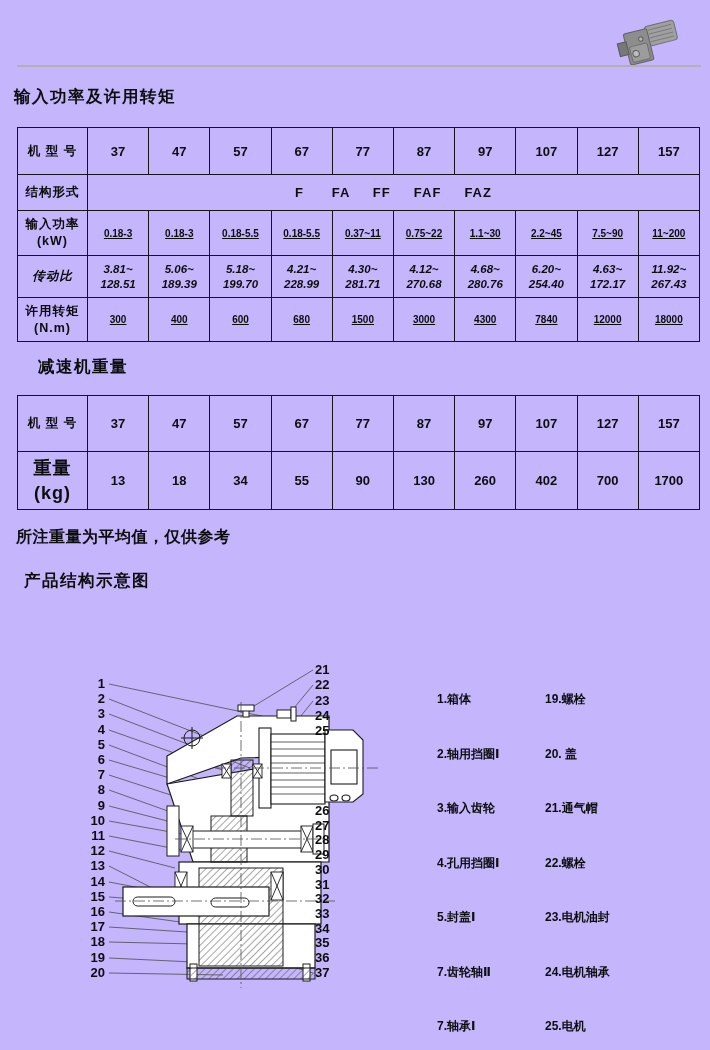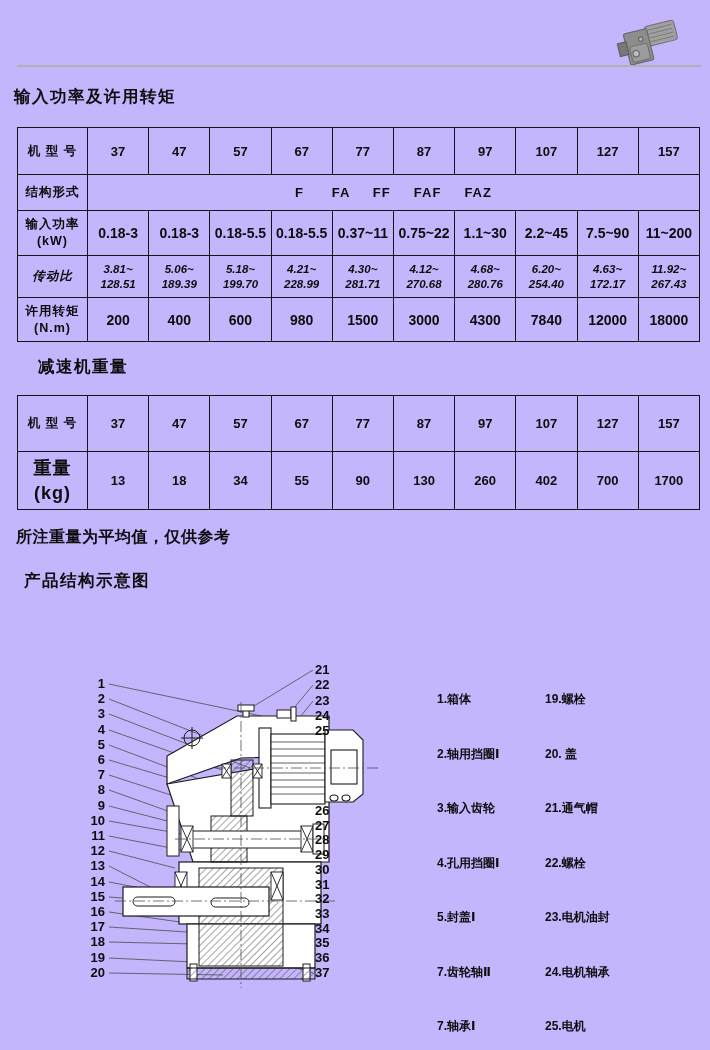--- a/index.html
+++ b/index.html
@@ -11,21 +11,21 @@
   .rule{background:#b2b0b0;height:2px;}
   h2.sec-title{
     margin:0;font-size:16.5px;font-weight:bold;letter-spacing:1.5px;color:#0d0d0d;
   }
   table.spec{border-collapse:collapse;table-layout:fixed;}
   table.spec td{
     border:1.6px solid #161616;text-align:center;vertical-align:middle;
     font-weight:bold;padding:0;color:#0d0d0d;
   }
   td.rowlab{font-size:12.5px;white-space:pre-line;line-height:1.35;letter-spacing:1px;}
-  td.val{font-size:14px;}
+  td.val{font-size:10px;text-decoration:underline;}
   td.val2{font-size:11.5px;white-space:pre-line;line-height:1.3;}
   td.forms{font-size:13px;white-space:pre;letter-spacing:1px;}
   td.model{font-size:13px;}
   td.big{font-size:13px;}
   .note{font-size:16px;font-weight:bold;color:#0d0d0d;letter-spacing:0.5px;}
   .parts-col{font-size:12px;font-weight:bold;line-height:18.15px;white-space:pre;color:#0d0d0d;}
   .parts-col div{height:18.15px;}
   svg text.co{font-size:13px;font-weight:bold;fill:#0d0d0d;}
 </style>
 </head>
@@ -117,24 +117,24 @@
       <td class="val2">6.20~
 254.40</td>
       <td class="val2">4.63~
 172.17</td>
       <td class="val2">11.92~
 267.43</td>
     </tr>
     <tr style="height:44px;">
       <td class="rowlab">许用转矩
 (N.m)</td>
-      <td class="val">200</td>
+      <td class="val">300</td>
       <td class="val">400</td>
       <td class="val">600</td>
-      <td class="val">980</td>
+      <td class="val">680</td>
       <td class="val">1500</td>
       <td class="val">3000</td>
       <td class="val">4300</td>
       <td class="val">7840</td>
       <td class="val">12000</td>
       <td class="val">18000</td>
     </tr>
   </tbody>
     </table>
 

